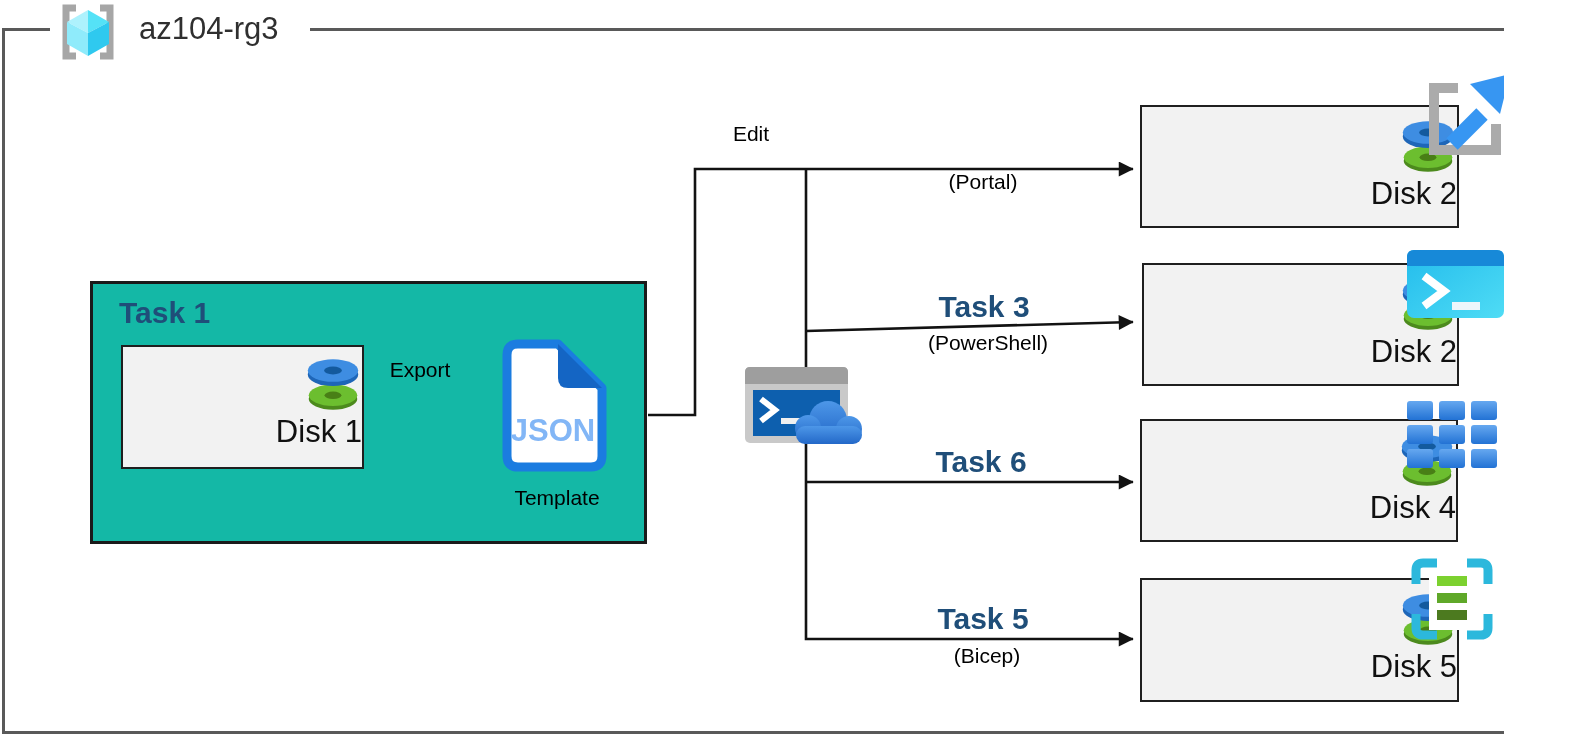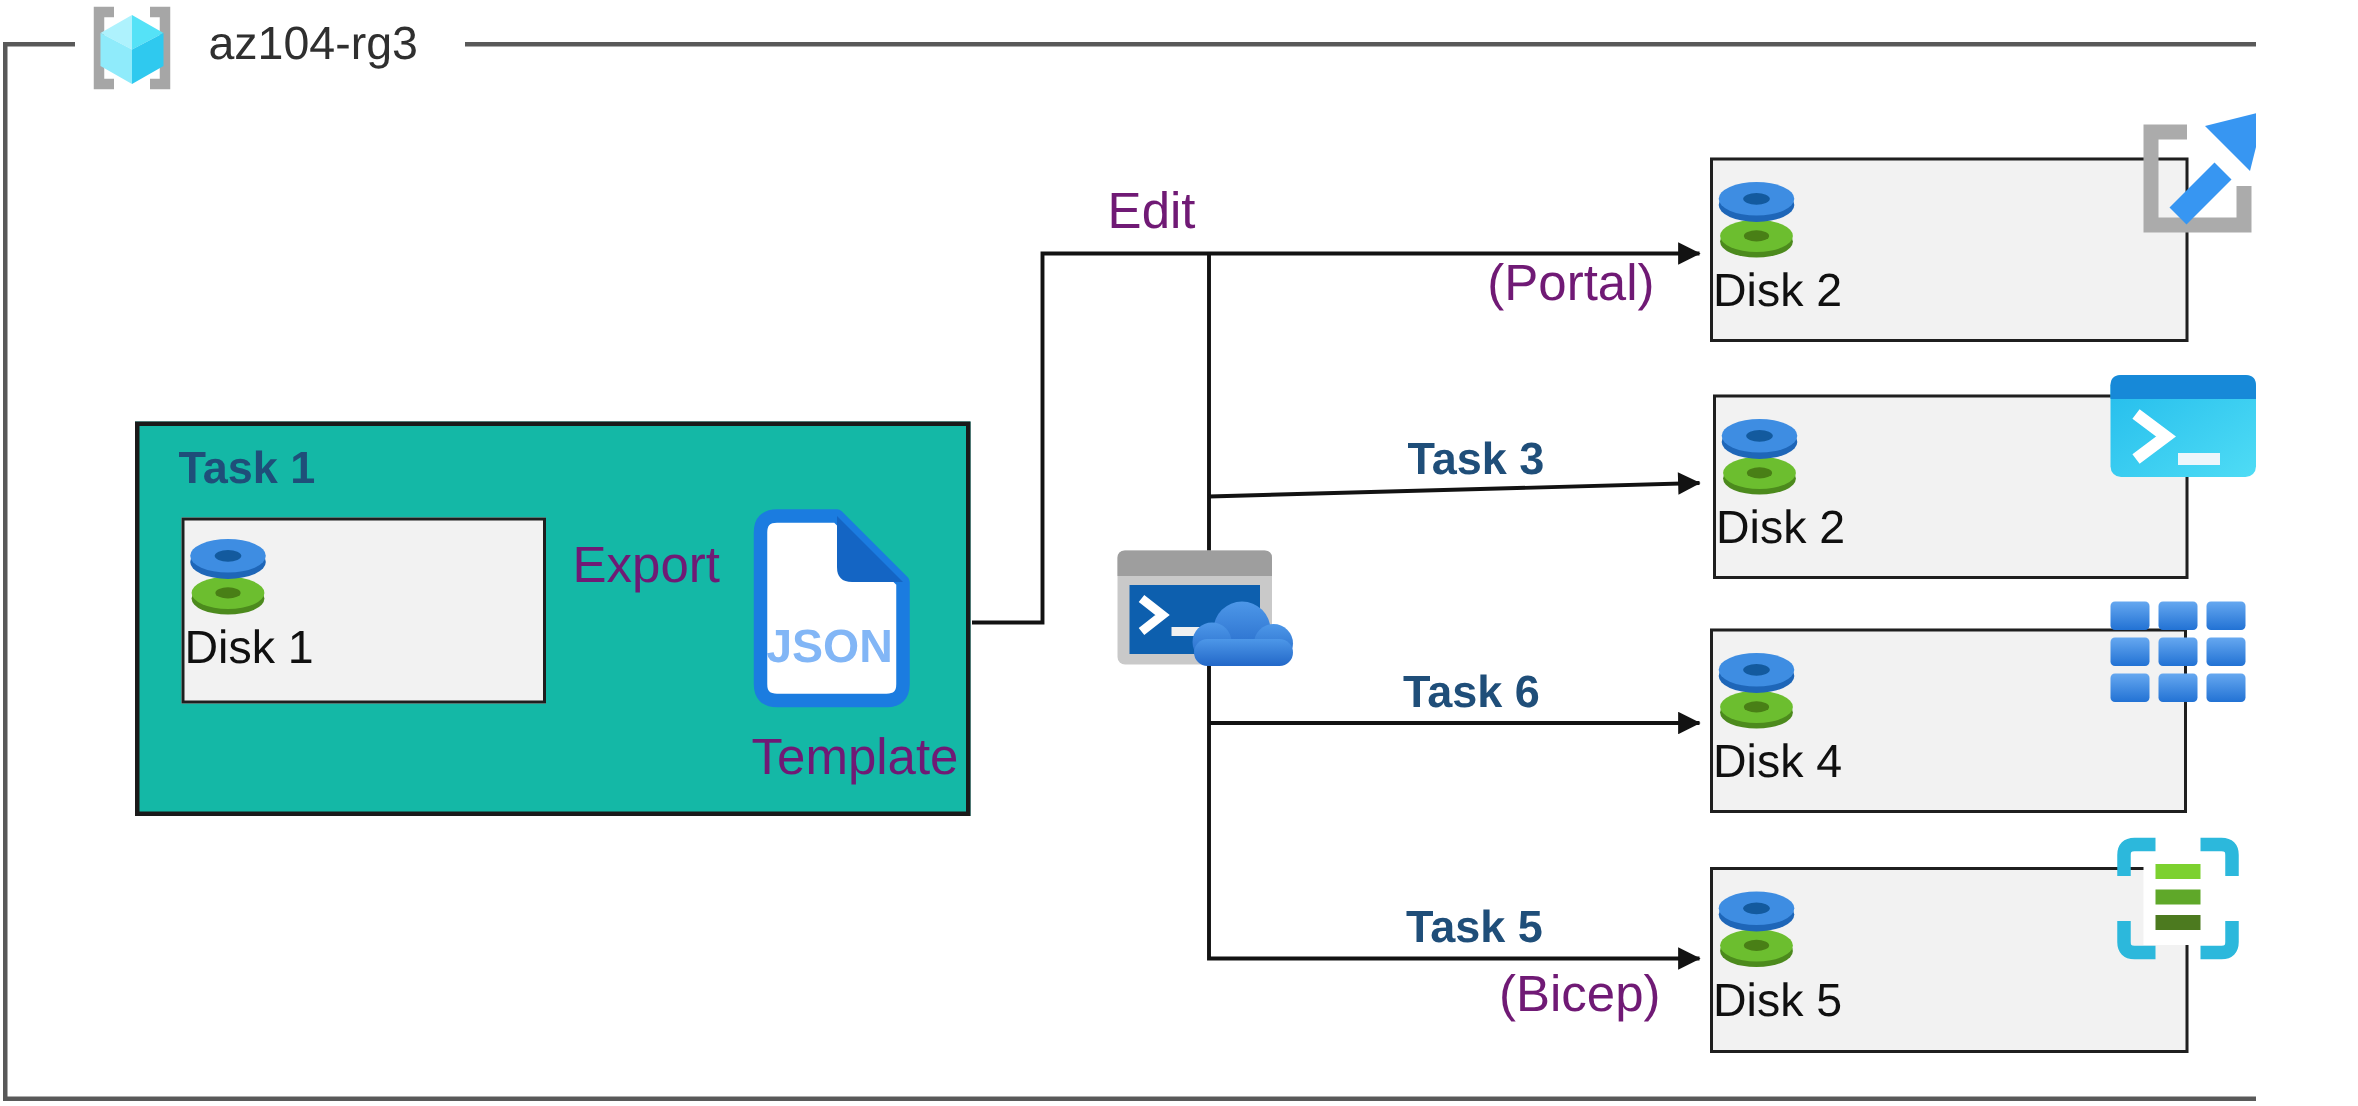--- a/index.html
+++ b/index.html
@@ -18,24 +18,24 @@
   }
   .border-gap { left: 50px; top: 26px; width: 260px; height: 9px; background: #fff; }
   .rg-label { left: 139px; top: 11px; font-size: 31px; color: #2f2f2f; white-space: nowrap; }
   .task1-box {
     left: 90px; top: 281px; width: 557px; height: 263px;
     border: 3px solid #1a1a1a; background: #14b8a6;
   }
   .task-title { font-size: 30px; font-weight: 700; color: #1F4E79; white-space: nowrap; }
   .disk-box {
     background: #F2F2F2; border: 2px solid #1f1f1f;
-    display: flex; flex-direction: column; align-items: flex-start;
+    display: flex; flex-direction: column; align-items: flex-end;
   }
   .disk-label { font-size: 31px; color: #101010; margin-top: 1px; white-space: nowrap; }
-  .lbl { font-size: 34px; color: #701a75; text-align: right; white-space: nowrap; }
+  .lbl { font-size: 21px; color: #000000; text-align: center; white-space: nowrap; }
   .task-lbl { font-size: 30px; font-weight: 700; color: #1F4E79; text-align: center; white-space: nowrap; }
   svg { display: block; }
 </style>
 </head>
 <body>
 
 <div id="canvas">
 
   <svg width="0" height="0" style="position:absolute" aria-hidden="true">
     <defs>
@@ -123,20 +123,21 @@
       <circle cx="84" cy="54" r="19"></circle>
       <circle cx="64" cy="62" r="13"></circle>
       <circle cx="105" cy="63" r="13"></circle>
       <rect x="52" y="60" width="66" height="18" rx="9"></rect>
     </g>
   </svg>
 
   <div class="abs lbl" style="left:863px;top:170px;width:240px">(Portal)</div>
 
   <div class="abs task-lbl" style="left:864px;top:290px;width:240px">Task 3</div>
+  <div class="abs lbl" style="left:868px;top:331px;width:240px">(PowerShell)</div>
 
   <div class="abs task-lbl" style="left:861px;top:445px;width:240px">Task 6</div>
 
   <div class="abs task-lbl" style="left:863px;top:602px;width:240px">Task 5</div>
   <div class="abs lbl" style="left:867px;top:644px;width:240px">(Bicep)</div>
 
   <div class="abs disk-box" style="left:1140px;top:105px;width:319px;height:123px">
     <svg width="58" height="56" viewBox="0 0 62 60" style="margin-top:12px">
         <use href="#disk-sym"></use>
       </svg>

